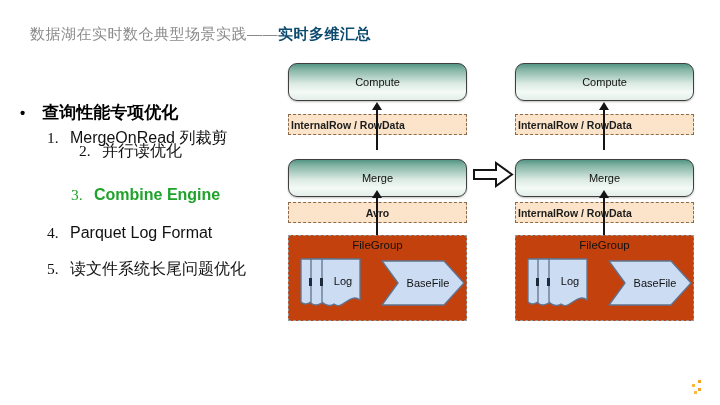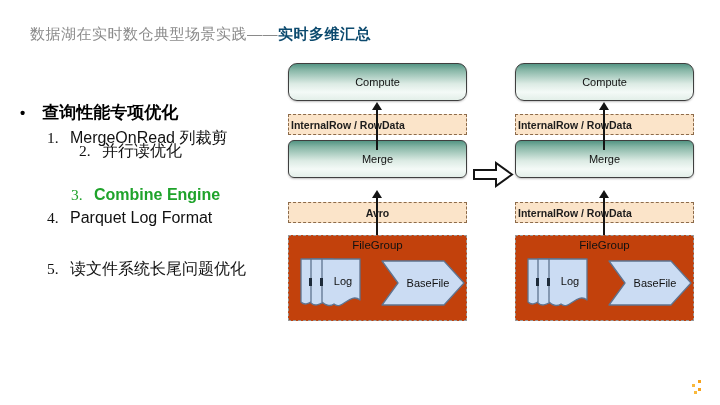--- a/index.html
+++ b/index.html
@@ -16,34 +16,34 @@
   
   .list-header{position:absolute;left:20px;top:77px;font-size:17px;font-weight:bold;color:#000;margin-top:24px;}
   .list-header .dot{font-size:15px;margin-right:17px;font-weight:bold;}
   .li{position:absolute;left:47px;font-size:16px;color:#111;white-space:nowrap;}
   .li .num{
     display:inline-block;width:23px;font-family:"Liberation Serif", serif;
     font-size:15.5px;color:#111;
   }
   .li.hl, .li.hl .num{color:#1fa32b;margin-left:12px;}
   .li.hl .lbl{font-weight:bold;}
-  .li1{top:128px;} .li2{top:141px;margin-left:32px;} .li3{top:186px;} .li4{top:209px;} .li5{top:247px;margin-top:12px;}
+  .li1{top:128px;} .li2{top:141px;margin-left:32px;} .li3{top:186px;} .li4{top:224px;} .li5{top:247px;margin-top:12px;}
   
   .diagram{position:absolute;top:63px;width:179px;height:262px;}
   #diag-left{left:288px;}
   #diag-right{left:515px;}
   .gbox{
     position:absolute;left:0;width:100%;height:38px;box-sizing:border-box;
     border:1px solid #3f3f3f;border-radius:9px;
     background:linear-gradient(180deg,#549584 0%,#85b5a5 16%,#dcebe4 55%,#f4faf7 78%,#e3efe9 100%);
     display:flex;align-items:center;justify-content:center;
     font-size:11px;color:#111;box-shadow:0 1px 2px rgba(0,0,0,.25);z-index:1;
   }
   .g-compute{top:0;}
-  .g-merge{top:77px;border-radius:6px;}
+  .g-merge{top:96px;}
   .obox{
     position:absolute;left:0;width:100%;height:21px;box-sizing:border-box;
     border:1px dashed #8d6b4a;background:#fbe4c9;
     font-size:10.5px;font-weight:bold;color:#1c1c1c;
     display:flex;align-items:center;z-index:1;white-space:nowrap;
   }
   .o-top{top:51px;padding-left:2px;justify-content:flex-start;}
   .o-bottom{top:139px;}
   .o-bottom.centered{justify-content:center;}
   .o-bottom.left-text{padding-left:2px;justify-content:flex-start;}

